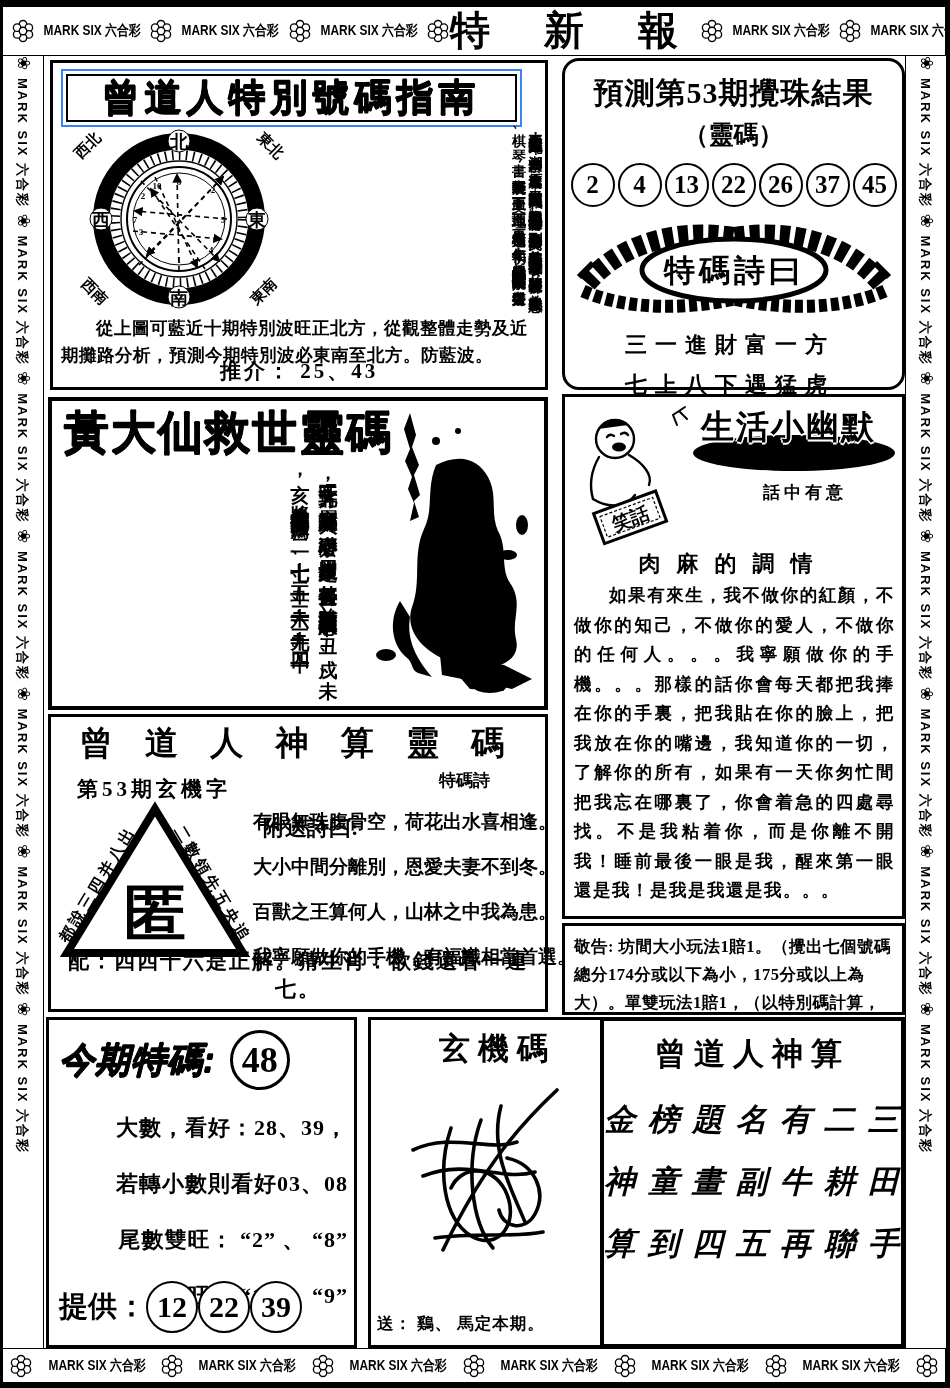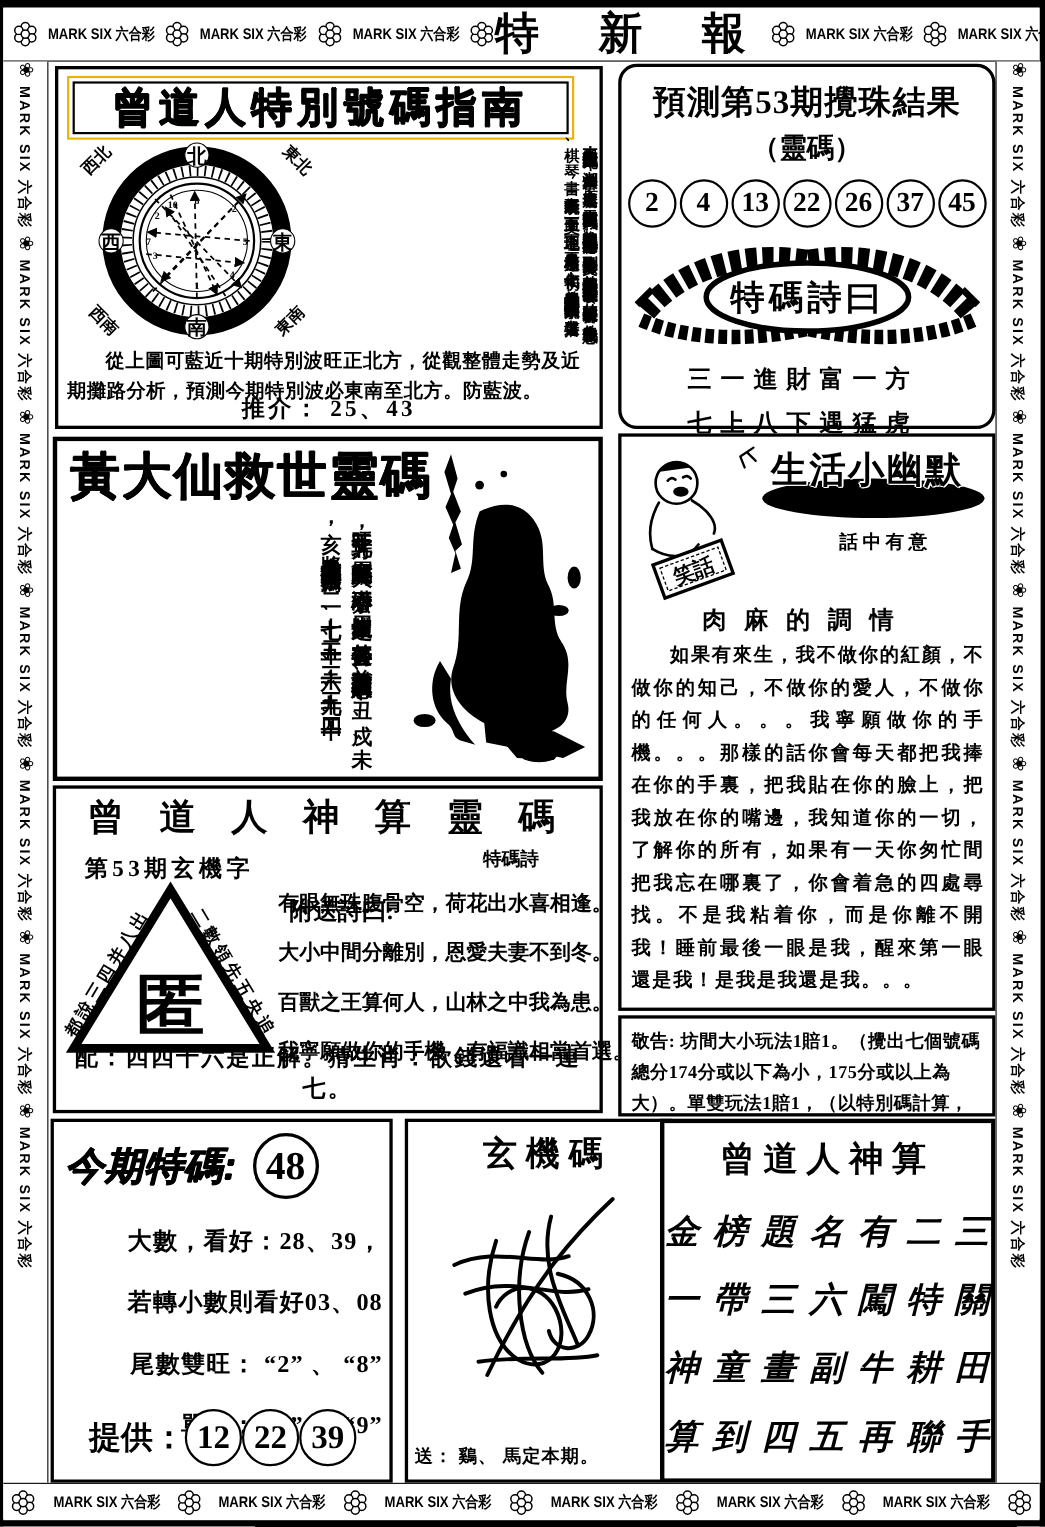--- a/index.html
+++ b/index.html
@@ -30,21 +30,21 @@
   .side-strip-right{left:905px;border-left:1px solid #000;}
   .sideflower{font-size:17px;}
 
   
   .box{position:absolute;background:#fff;border:3px solid #000;box-sizing:border-box;}
 
   .fat{font-family:"Liberation Sans","DejaVu Sans",sans-serif;font-weight:900;
        text-shadow:.6px 0 currentColor,-.6px 0 currentColor,0 .6px currentColor,0 -.6px currentColor;}
 
   
-  .guide-header{margin:6px 23px 0 8px;border:2px solid #eab308;padding:3px;}
+  .guide-header{margin:6px 23px 0 8px;border:2px solid #3b82f6;padding:3px;}
   .guide-header-inner{border:2px solid #000;text-align:center;font-size:37px;letter-spacing:5px;
        line-height:44px;white-space:nowrap;}
   .guide-compass{position:absolute;left:2px;top:56px;}
   .guide-bio{position:absolute;right:2px;top:60px;width:252px;height:192px;
              writing-mode:vertical-rl;font-size:14px;font-weight:bold;line-height:16.5px;
              letter-spacing:.5px;}
   .guide-analysis{position:absolute;left:8px;right:8px;top:252px;font-size:17.5px;font-weight:bold;
                   line-height:27px;text-indent:2em;letter-spacing:.5px;}
   .guide-recommend{position:absolute;left:0;right:0;bottom:2px;text-align:center;font-size:21px;
                    font-weight:bold;letter-spacing:3px;}
@@ -90,21 +90,21 @@
 
   
   .notice-text{padding:7px 9px;font-size:16.5px;font-weight:bold;line-height:28px;letter-spacing:.5px;}
 
   
   .special-titlerow{position:absolute;left:10px;top:10px;display:flex;align-items:center;gap:14px;}
   .special-title{font-size:35px;letter-spacing:1px;font-style:italic;}
   .nc-54{width:54px;height:54px;font-size:36px;border-width:3px;}
   .special-lines{position:absolute;left:14px;right:6px;top:80px;font-size:22px;font-weight:bold;
                  line-height:56px;letter-spacing:1px;white-space:nowrap;}
-  .special-provide{position:absolute;left:10px;bottom:12px;display:flex;align-items:center;margin-left:22px;}
+  .special-provide{position:absolute;left:10px;bottom:12px;display:flex;align-items:center;}
   .special-provide-label{font-size:29px;font-weight:bold;}
   .nc-48{width:48px;height:48px;font-size:30px;}
 
   
   .mystery-title{margin-top:8px;text-align:center;font-size:31px;font-weight:bold;letter-spacing:8px;}
   .mystery-scribble{position:absolute;left:14px;top:52px;}
   .mystery-footer{position:absolute;left:6px;right:2px;bottom:10px;font-size:16.5px;font-weight:bold;
                   letter-spacing:1px;white-space:nowrap;}
 
   
@@ -376,21 +376,20 @@
         <path d="M122,86 C150,92 162,120 150,142 C140,160 118,156 114,138"></path>
       </g>
     </svg>
     <div class="mystery-footer">送： 鷄、 馬定本期。</div>
   </div>
 
   <div class="box" style="left:600px;top:1017px;width:305px;height:331px;border-width:4px;">
     <div class="shensuan-title">曾道人神算</div>
     <div class="shensuan-lines">
       <div class="shensuan-line">金榜題名有二三</div>
-      <div class="shensuan-line">一帶三六闖特關</div>
       <div class="shensuan-line">神童畫副牛耕田</div>
       <div class="shensuan-line">算到四五再聯手</div>
     </div>
   </div>
 
   <div class="bottom-banner">
     <svg class="flower">
         <use href="#flower-sym"></use>
       </svg>
     <span class="brand">MARK SIX 六合彩</span>

